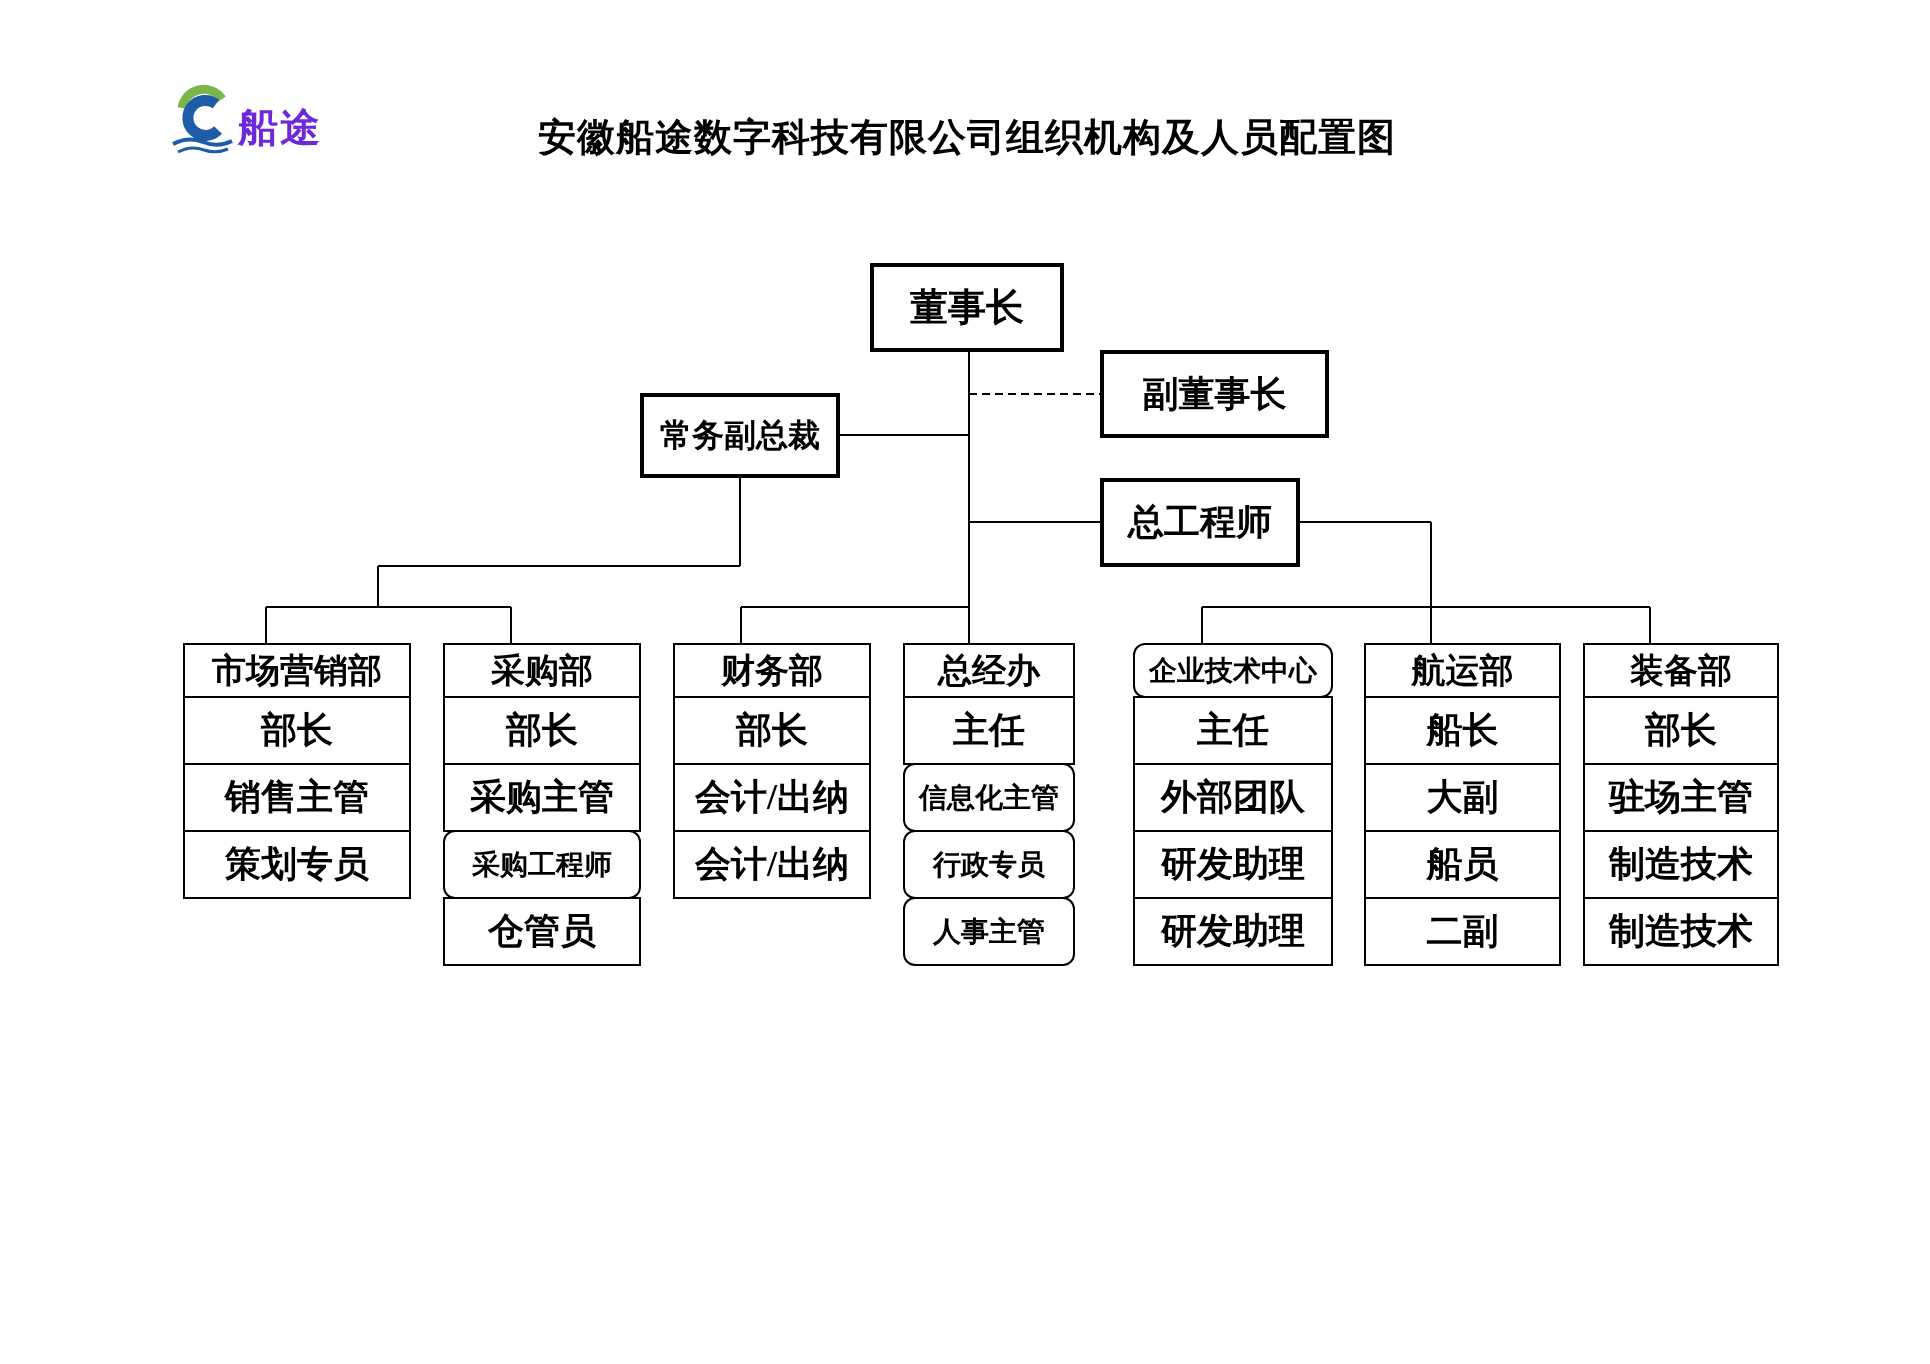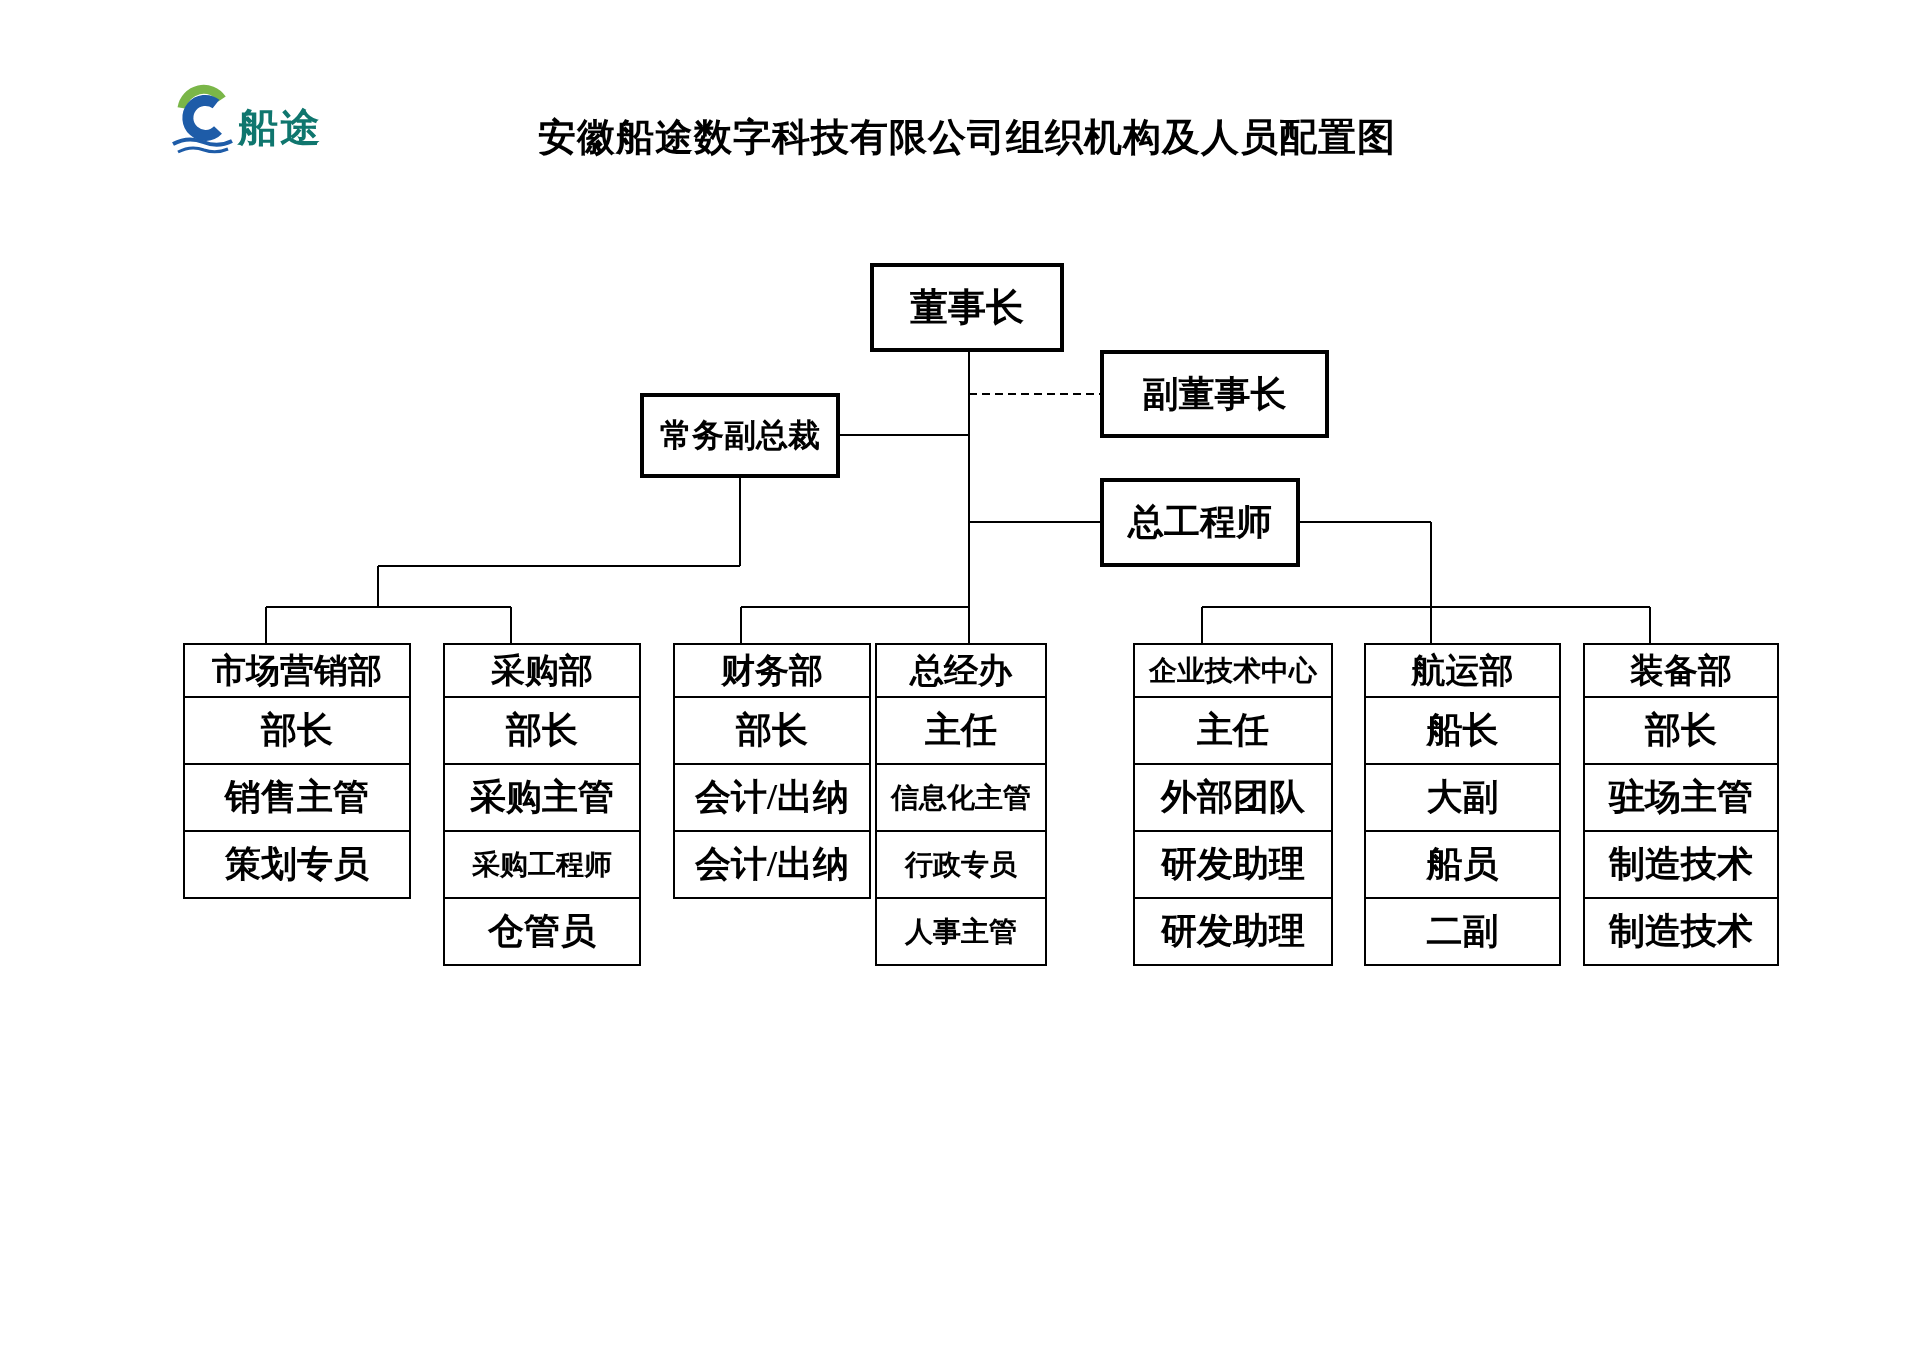--- a/index.html
+++ b/index.html
@@ -9,21 +9,21 @@
     background:#ffffff;
     font-family:"Liberation Serif","DejaVu Serif",serif;
     color:#000;
     overflow:hidden;
   }
   
   .logo{position:absolute;left:170px;top:82px;width:330px;height:85px;}
   .logo svg{position:absolute;left:0;top:0;}
   .logo-text{
     position:absolute;left:68px;top:18px;
-    font-size:40px;font-weight:bold;color:#0f766e;
+    font-size:40px;font-weight:bold;color:#6d28d9;
     font-family:Liberation Mono, monospace;
     letter-spacing:2px;white-space:nowrap;
   }
   
   .chart-title{
     position:absolute;left:538px;top:112px;
     font-size:38px;font-weight:bold;letter-spacing:1px;
     white-space:nowrap;
   }
   
@@ -35,32 +35,32 @@
   }
   .box-chairman{left:870px;top:263px;width:194px;height:89px;font-size:38px;}
   .box-vice-chairman{left:1100px;top:350px;width:229px;height:88px;font-size:36px;}
   .box-evp{left:640px;top:393px;width:200px;height:85px;font-size:32px;}
   .box-chief-engineer{left:1100px;top:478px;width:200px;height:89px;font-size:36px;}
   
   .col{position:absolute;top:643px;z-index:2;padding-left:31px;}
   .col-1{left:152px;width:228px;}
   .col-2{left:412px;width:198px;}
   .col-3{left:642px;width:198px;}
-  .col-4{left:844px;width:172px;text-align:center;}
+  .col-4{left:872px;width:172px;text-align:center;}
   .col-5{left:1102px;width:200px;}
   .col-6{left:1333px;width:197px;}
   .col-7{left:1552px;width:196px;border-radius:24px;}
   .cell{
     box-sizing:border-box;border:2px solid #000;background:#fff;
     height:69px;margin-top:-2px;
     display:flex;align-items:center;justify-content:center;
     font-size:36px;font-weight:bold;white-space:nowrap;
   }
   .cell.head{height:55px;margin-top:0;font-size:34px;}
-  .cell.small{font-size:28px;}
+  .cell.small{font-size:28px;border-radius:12px;}
   .cell.head.small{font-size:28px;}
   
   .lines{position:absolute;left:0;top:0;z-index:1;pointer-events:none;}
   .lines line{stroke:#000;stroke-width:2;}
   .lines line.dashed{stroke-dasharray:8 5;}
 </style>
 </head>
 <body>
 
 <div class="page">

